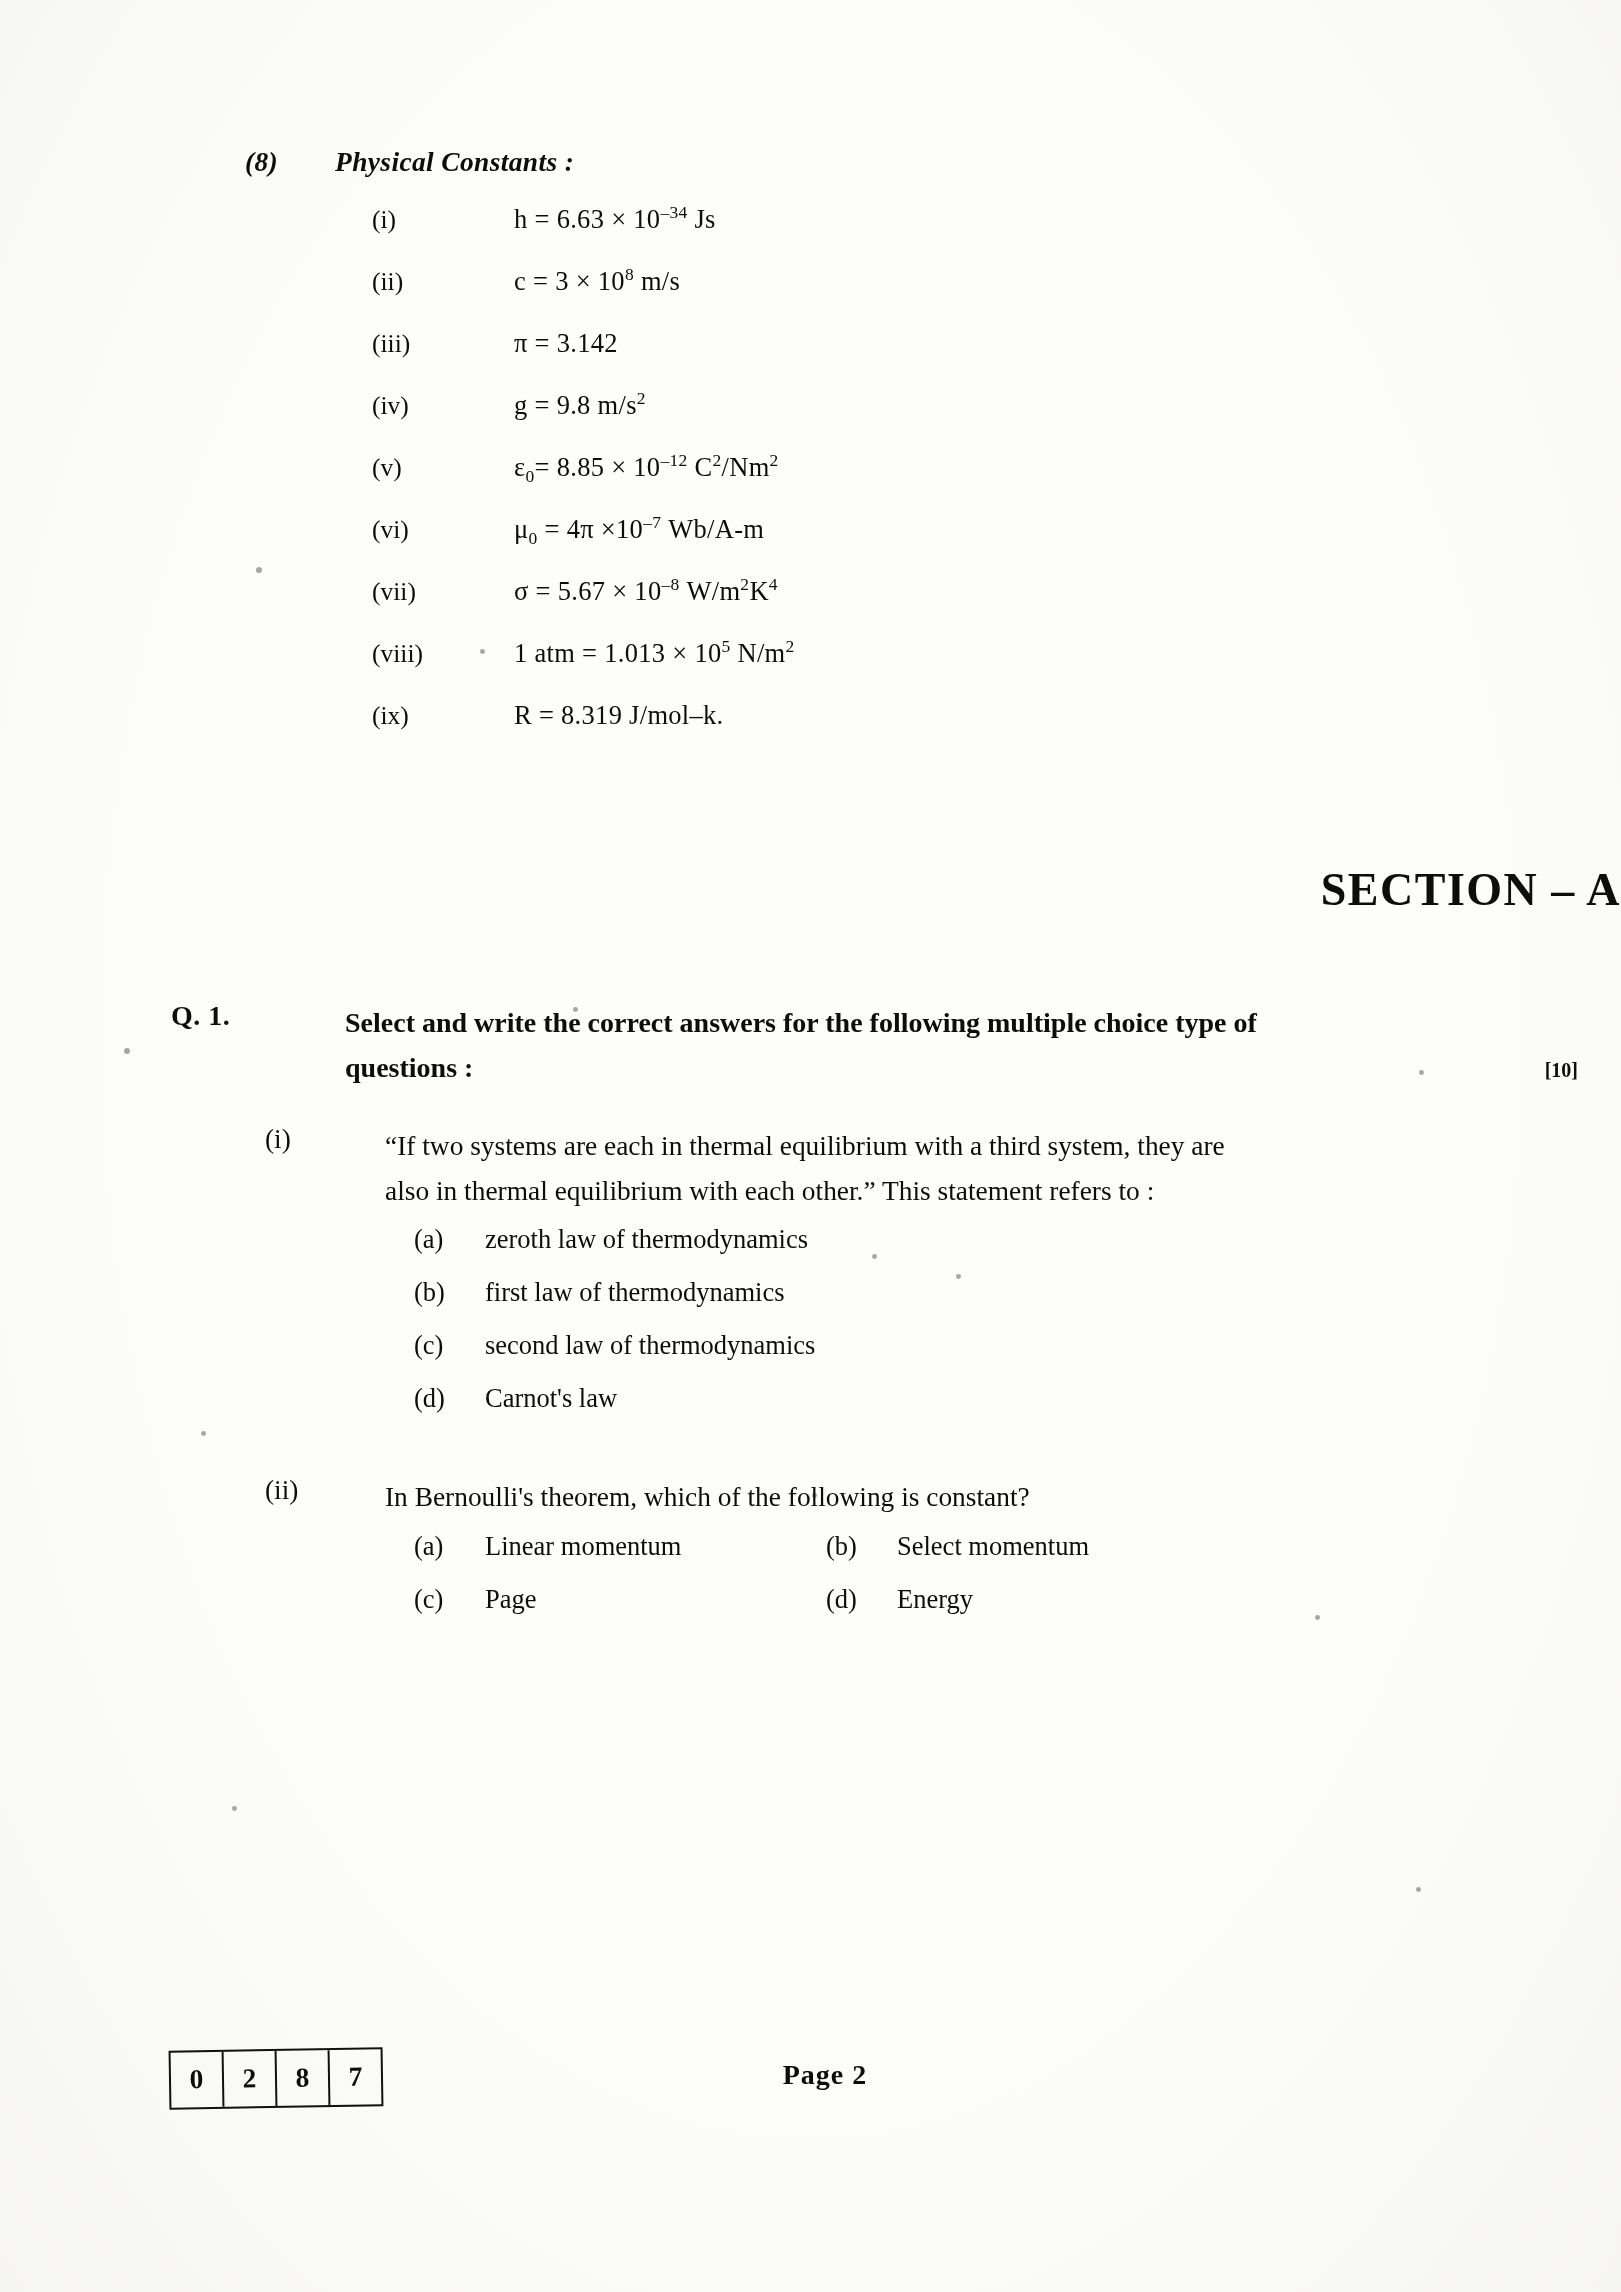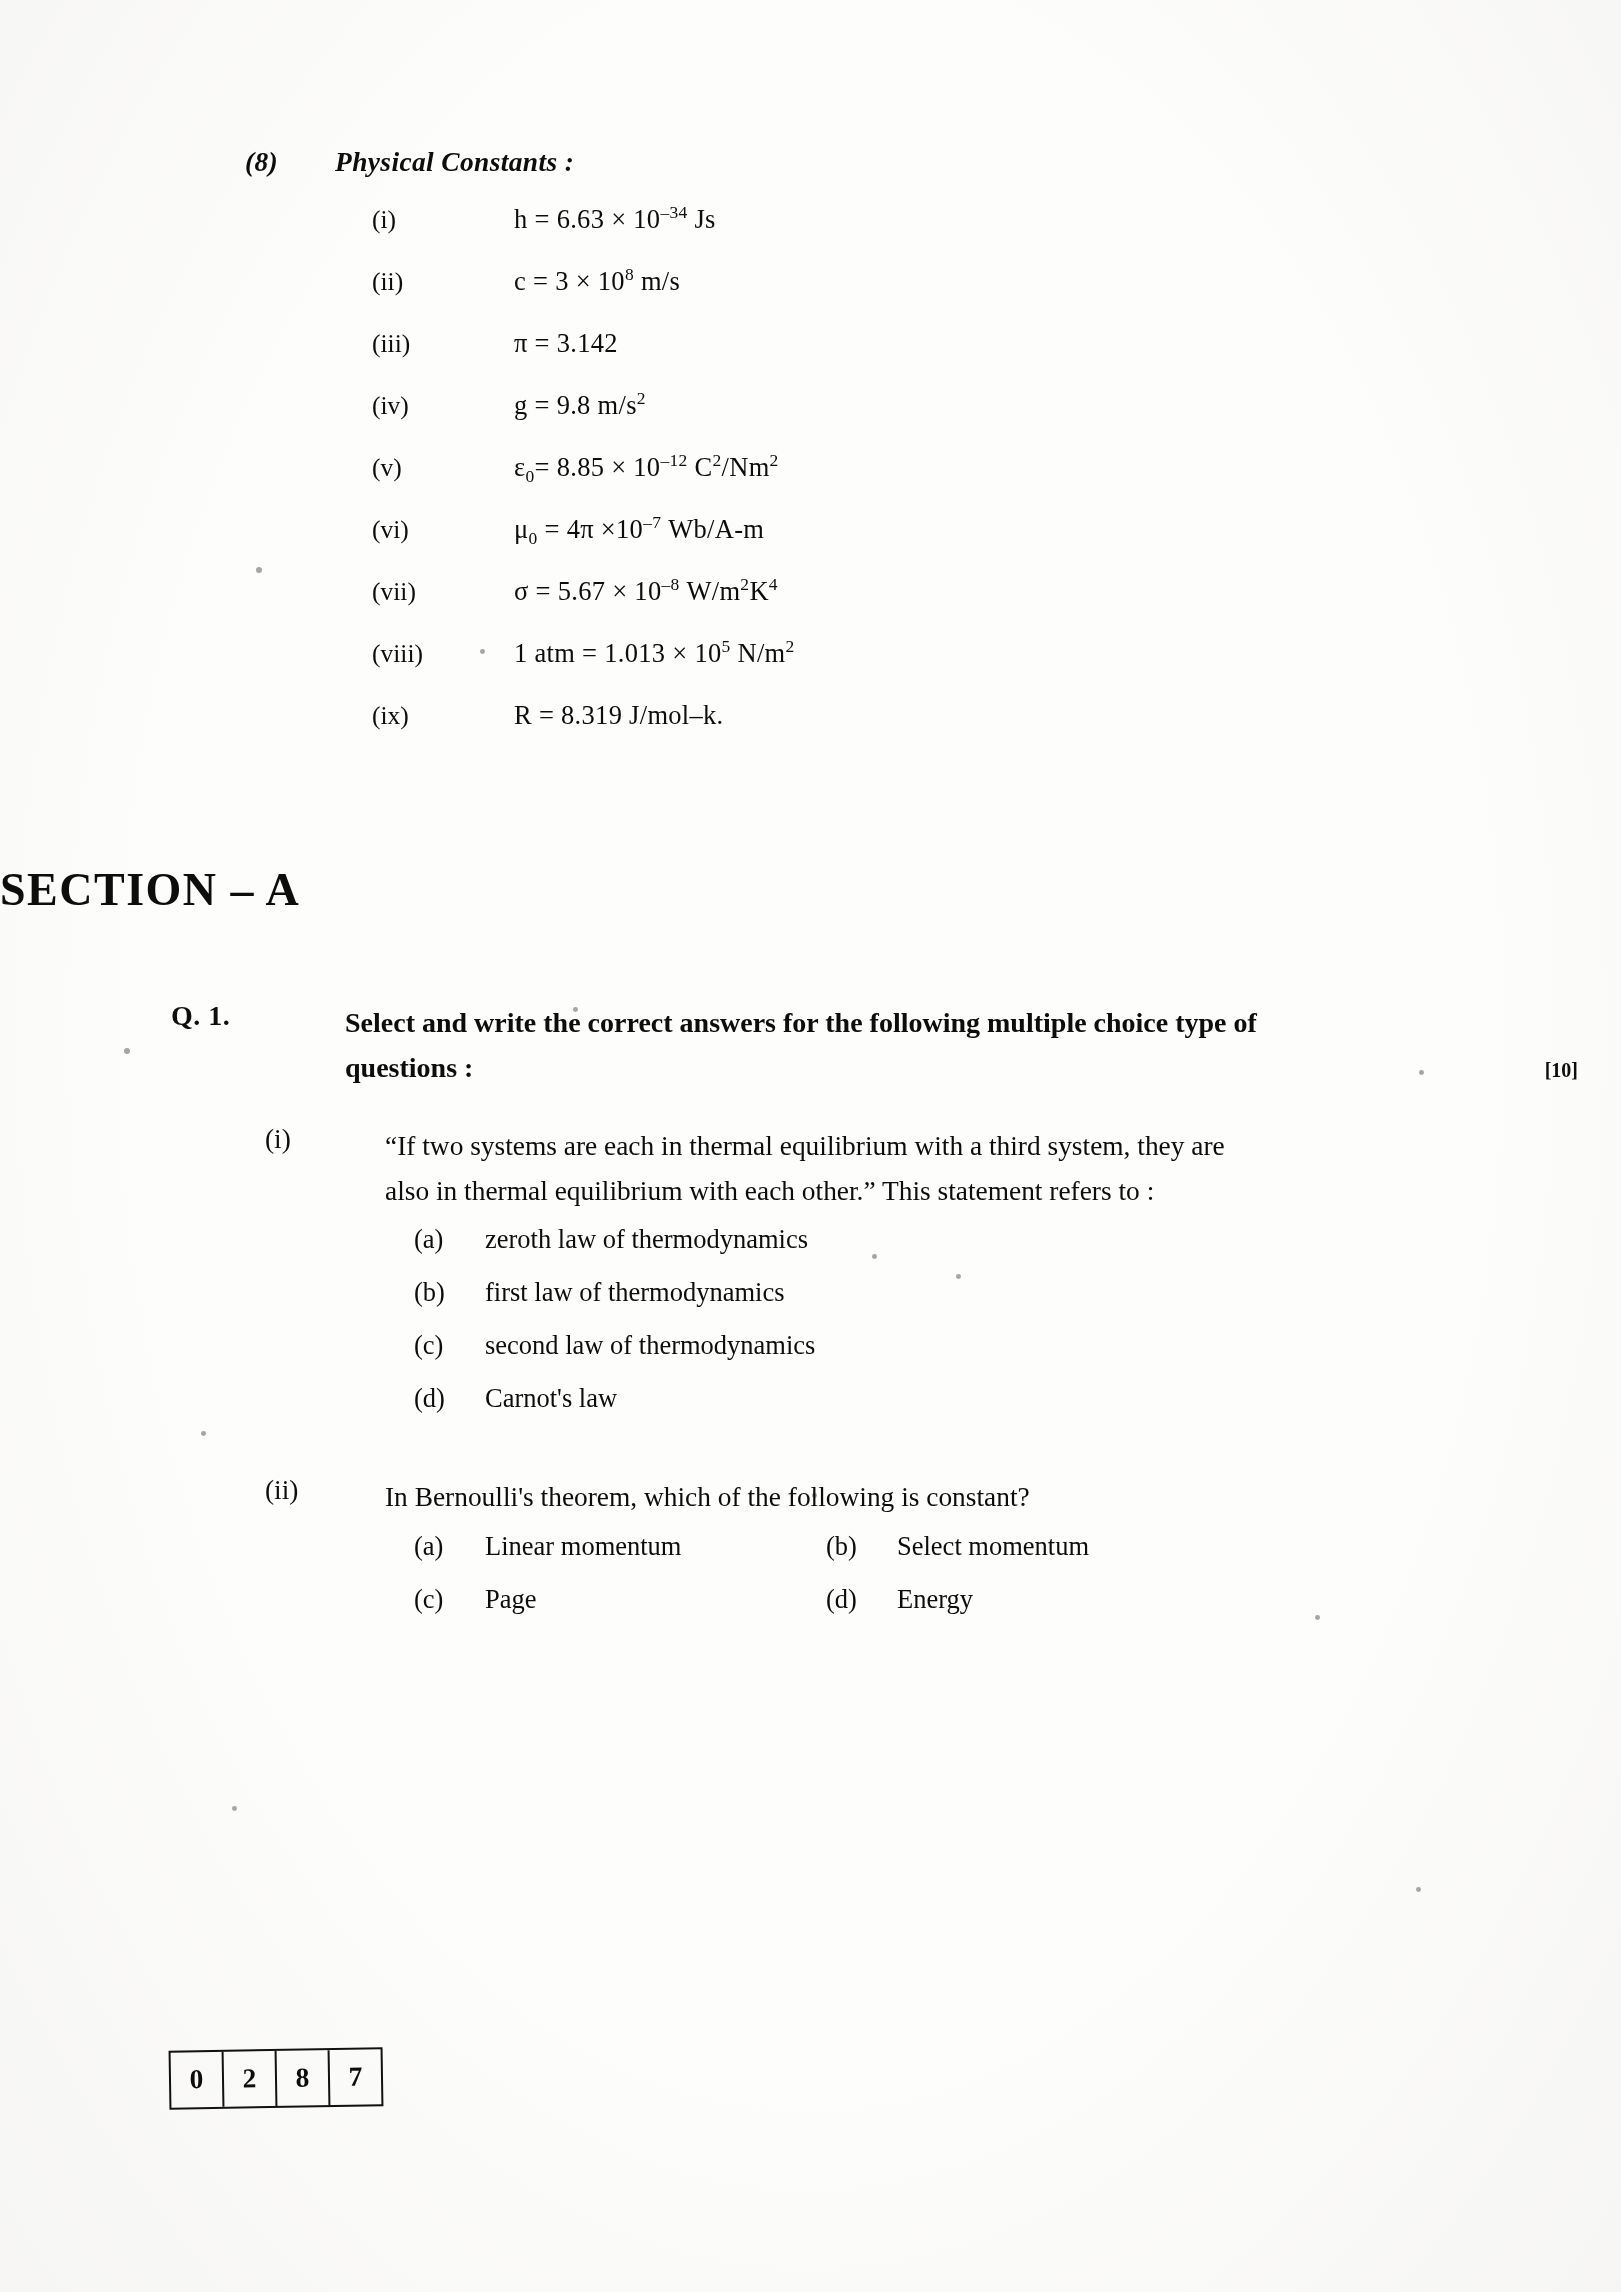--- a/index.html
+++ b/index.html
@@ -71,21 +71,21 @@
   }
   sup { font-size: 0.66em; line-height: 0; vertical-align: super; }
   sub { font-size: 0.66em; line-height: 0; vertical-align: sub; }
 
   
   .section-heading {
     position: absolute;
     top: 863px;
     left: 0;
     width: 100%;
-    text-align: left;
+    text-align: right;
     font-size: 46px;
     font-weight: bold;
     letter-spacing: 1.5px;
   }
 
   
   .q1 {
     position: absolute;
     top: 1000px;
     left: 147px;
@@ -353,15 +353,16 @@
     </div>
   </div>
 
   <div class="footer">
     <div class="code-box">
       <div class="code-cell">0</div>
       <div class="code-cell">2</div>
       <div class="code-cell">8</div>
       <div class="code-cell">7</div>
     </div>
+    <div class="page-label">Page 2</div>
   </div>
 </div>
 
 
 </body></html>

